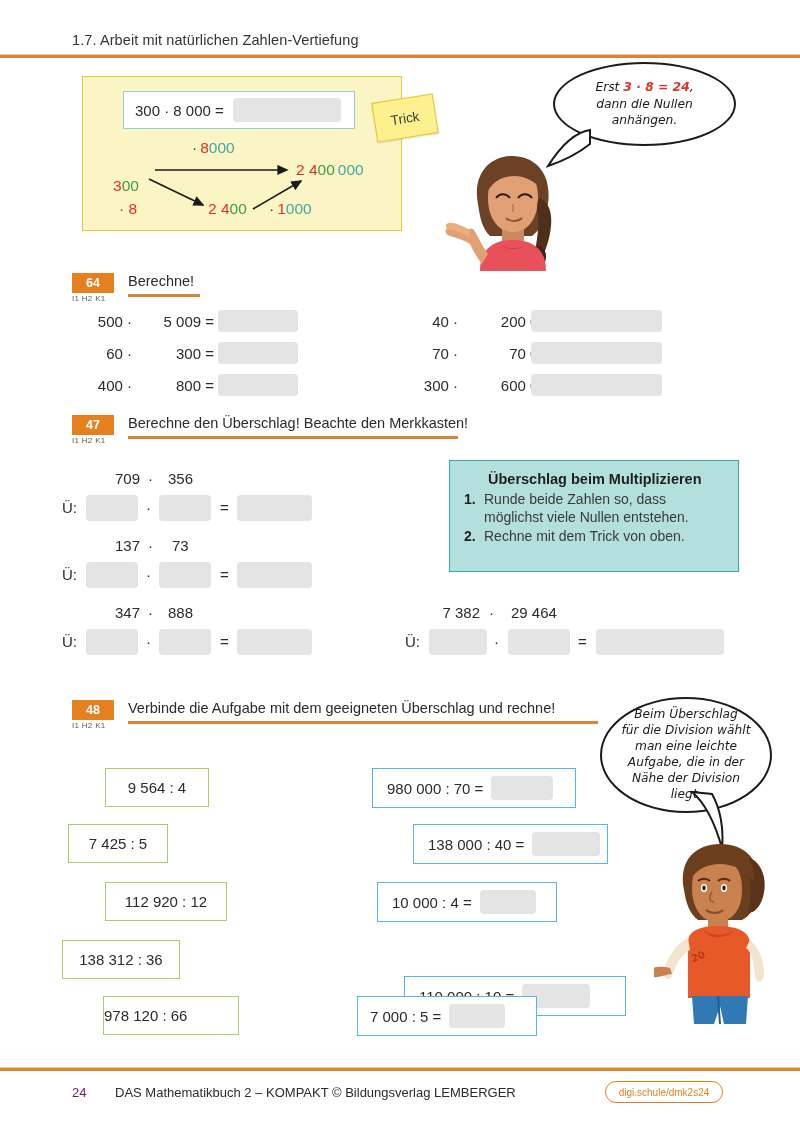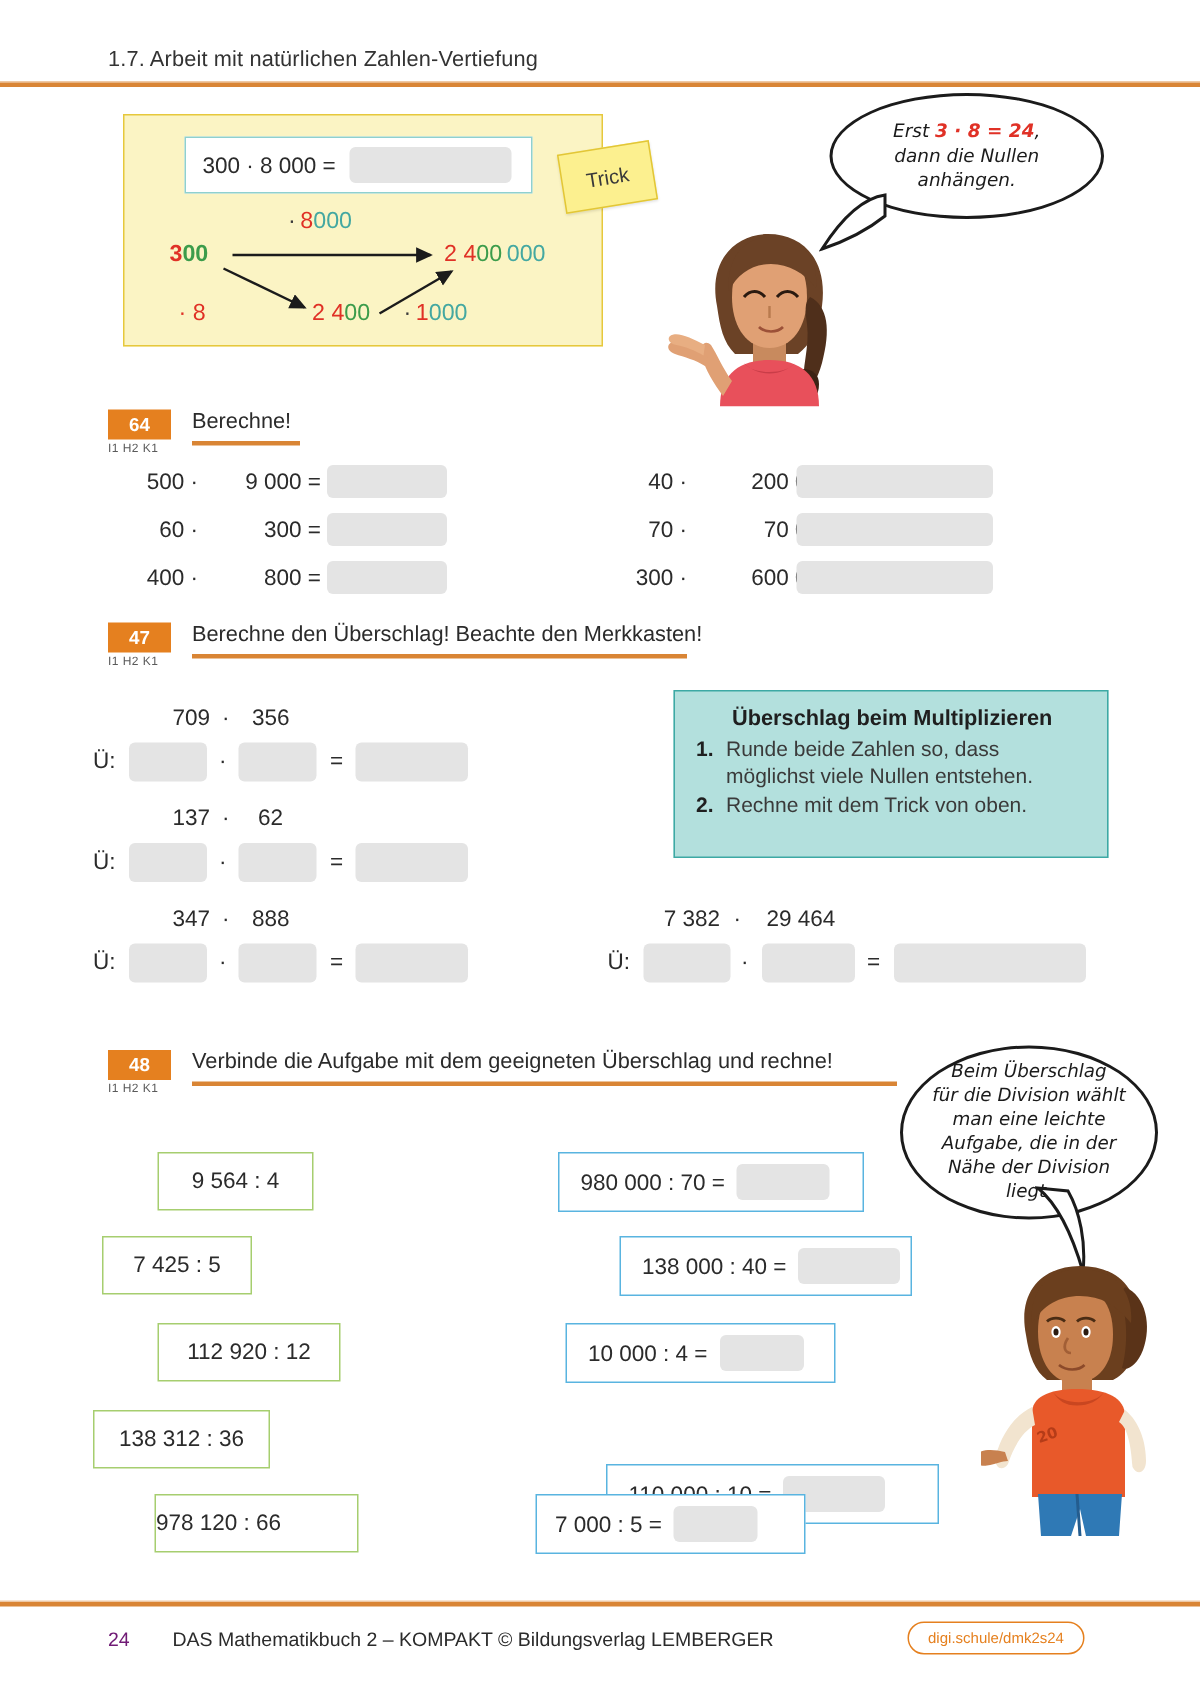--- a/index.html
+++ b/index.html
@@ -178,21 +178,21 @@
         <defs>
           <marker id="ah" markerWidth="7" markerHeight="7" refX="6" refY="3.2" orient="auto">
             <path d="M0,0 L7,3.2 L0,6.4 z" fill="#1b1b1b"></path>
           </marker>
         </defs>
         <line x1="72" y1="31" x2="204" y2="31" stroke="#1b1b1b" stroke-width="1.6" marker-end="url(#ah)"></line>
         <line x1="66" y1="40" x2="120" y2="66" stroke="#1b1b1b" stroke-width="1.6" marker-end="url(#ah)"></line>
         <line x1="170" y1="70" x2="218" y2="42" stroke="#1b1b1b" stroke-width="1.6" marker-end="url(#ah)"></line>
       </svg>
 
-      <div class="dg-txt" style="left:30px; top:22px;font-weight:bold;"><span class="red">3</span><span class="grn">00</span></div>
+      <div class="dg-txt" style="left:30px; top:38px;"><span class="red">3</span><span class="grn">00</span></div>
 
       <div class="dg-txt" style="left:109px; top:0px;"><span class="dark">·</span><span class="red" style="margin-left:3px">8</span><span class="teal">000</span></div>
 
       <div class="dg-txt" style="left:213px; top:22px;"><span class="red">2 4</span><span class="grn">00</span><span class="teal" style="margin-left:3px">000</span></div>
 
       <div class="dg-txt red" style="left:36px; top:61px;">· 8</div>
 
       <div class="dg-txt" style="left:125px; top:61px;"><span class="red">2 4</span><span class="grn">00</span></div>
 
       <div class="dg-txt" style="left:186px; top:61px;"><span class="dark">·</span><span class="red" style="margin-left:3px">1</span><span class="teal">000</span></div>
@@ -241,21 +241,21 @@
 
   <div class="ex" style="left:72px; top:273px;">
     <div class="num">64</div>
     <div class="codes">I1 H2 K1</div>
     <div class="prompt">Berechne!</div>
     <div class="underline" style="width:72px;"></div>
   </div>
 
   <div>
     <div class="eqtext r" style="left:60px; top:313px; width:72px;">500 ·</div>
-    <div class="eqtext r" style="left:132px; top:313px; width:82px;">9 000 =</div>
+    <div class="eqtext r" style="left:132px; top:313px; width:82px;">5 009 =</div>
     <div class="blank" style="left:218px; top:310px; width:80px; height:22px;"></div>
 
     <div class="eqtext r" style="left:60px; top:345px; width:72px;">60 ·</div>
     <div class="eqtext r" style="left:132px; top:345px; width:82px;">300 =</div>
     <div class="blank" style="left:218px; top:342px; width:80px; height:22px;"></div>
 
     <div class="eqtext r" style="left:60px; top:377px; width:72px;">400 ·</div>
     <div class="eqtext r" style="left:132px; top:377px; width:82px;">800 =</div>
     <div class="blank" style="left:218px; top:374px; width:80px; height:22px;"></div>
   </div>
@@ -289,21 +289,21 @@
     <div class="blank" style="left:86px; top:495px; width:52px; height:26px;"></div>
     <div class="eqtext" style="left:146px; top:499px;">·</div>
     <div class="blank" style="left:159px; top:495px; width:52px; height:26px;"></div>
     <div class="eqtext" style="left:220px; top:499px;">=</div>
     <div class="blank" style="left:237px; top:495px; width:75px; height:26px;"></div>
   </div>
 
   <div>
     <div class="eqtext r" style="left:80px; top:537px; width:60px;">137</div>
     <div class="eqtext" style="left:148px; top:537px;">·</div>
-    <div class="eqtext" style="left:172px; top:537px;">62</div>
+    <div class="eqtext" style="left:172px; top:537px;">73</div>
     <div class="eqtext" style="left:62px; top:566px;">Ü:</div>
     <div class="blank" style="left:86px; top:562px; width:52px; height:26px;"></div>
     <div class="eqtext" style="left:146px; top:566px;">·</div>
     <div class="blank" style="left:159px; top:562px; width:52px; height:26px;"></div>
     <div class="eqtext" style="left:220px; top:566px;">=</div>
     <div class="blank" style="left:237px; top:562px; width:75px; height:26px;"></div>
   </div>
 
   <div>
     <div class="eqtext r" style="left:80px; top:604px; width:60px;">347</div>

